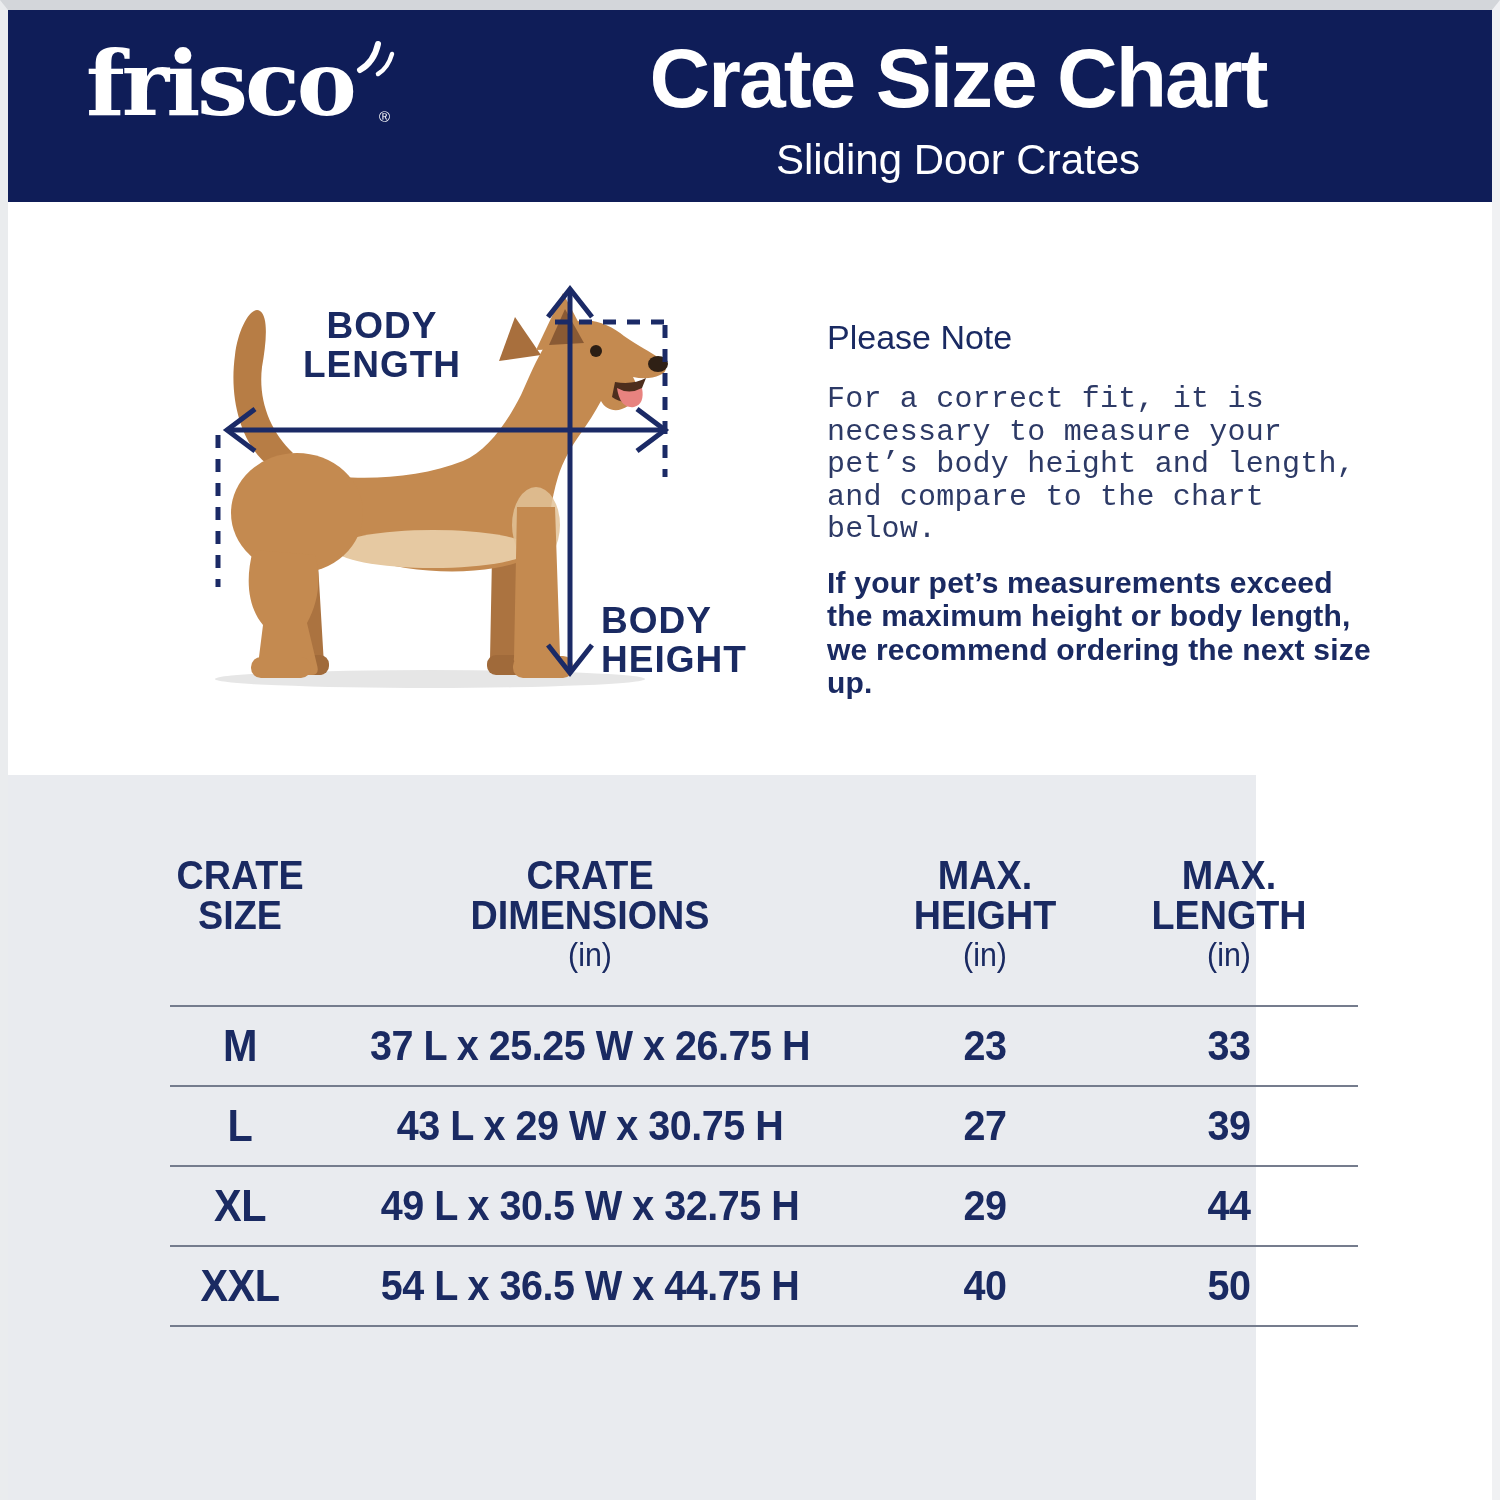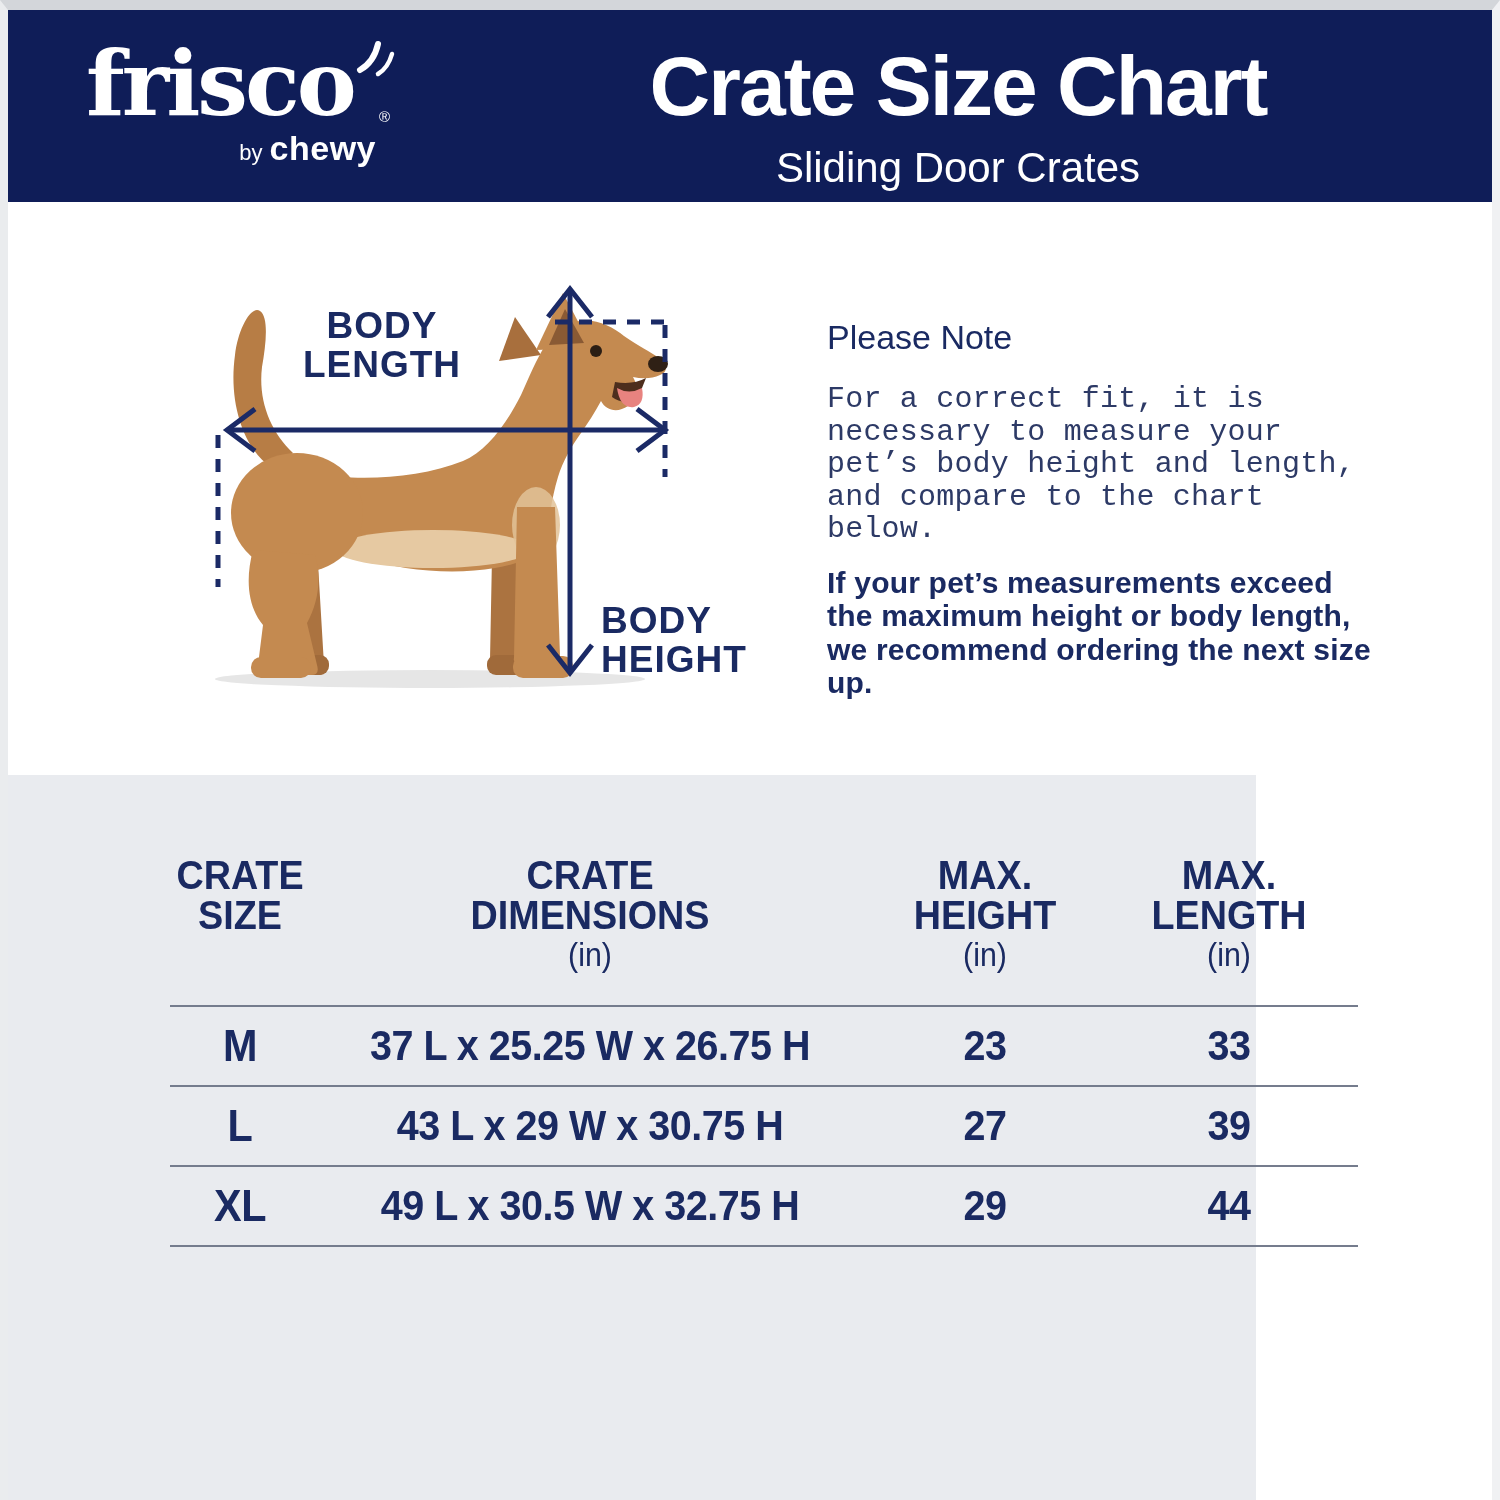--- a/index.html
+++ b/index.html
@@ -23,21 +23,21 @@
   .logo-word {
     display:block; text-align:left; font-family:"DejaVu Serif", serif;
     font-weight:700; font-size:90px; line-height:1.05; letter-spacing:-3px;
   }
   .logo-swirl { position:absolute; right:-12px; top:0px; }
   .logo-reg { position:absolute; right:-4px; bottom:6px; font-size:15px; font-weight:400; }
   .logo-byline { text-align:right; padding-right:10px; margin-top:0px; line-height:34px; }
   .logo-by { font-size:22px; font-weight:400; margin-right:7px; }
   .logo-chewy { font-size:34px; font-weight:700; letter-spacing:0.5px; }
   .title-block { position:absolute; left:520px; top:18px; width:860px; text-align:center; color:var(--header-text,#ffffff); }
-  .title-main { margin:16px; font-size:84px; font-weight:700; letter-spacing:-2px; line-height:1.0; }
+  .title-main { margin:8px; font-size:84px; font-weight:700; letter-spacing:-2px; line-height:1.0; }
   .title-sub  { margin:16px 0 0; font-size:42px; font-weight:400; letter-spacing:0px;text-align:center; }
 
   
   .middle { position:absolute; left:0; top:202px; width:1500px; height:573px; background:#ffffff; }
   .dog-svg { position:absolute; left:165px; top:255px; z-index:5; }
   .measure-label {
     position:absolute; z-index:6; color:var(--navy-text,#1b2c66);
     font-weight:700; font-size:37px; line-height:39px; letter-spacing:1px;
   }
   .measure-label.length { left:250px; top:306px; width:264px; text-align:center; }
@@ -72,23 +72,20 @@
 
   <header class="topbar">
     <div class="logo">
       <div class="logo-row">
         <span class="logo-word">frisco</span>
         <svg class="logo-swirl" width="44" height="42" viewBox="0 0 44 42">
           <path d="M6 34 Q20 26 24 8" stroke="#ffffff" stroke-width="6" fill="none" stroke-linecap="round"></path>
           <path d="M24 38 Q34 32 38 18" stroke="#ffffff" stroke-width="4.5" fill="none" stroke-linecap="round"></path>
         </svg>
         <span class="logo-reg">®</span>
-      </div>
-      <div class="logo-byline">
-        <span class="logo-by">by</span><span class="logo-chewy">chewy</span>
       </div>
     </div>
     <div class="title-block">
       <h1 class="title-main">Crate Size Chart</h1>
       <h2 class="title-sub">Sliding Door Crates</h2>
     </div>
   </header>
 
   <section class="middle"></section>
 
@@ -210,18 +207,24 @@
         <div class="td dims">43 L x 29 W x 30.75 H</div>
         <div class="td num">27</div>
         <div class="td num">39</div>
       </div>
       <div class="trow tdata">
         <div class="td size">XL</div>
         <div class="td dims">49 L x 30.5 W x 32.75 H</div>
         <div class="td num">29</div>
         <div class="td num">44</div>
       </div>
+      <div class="trow tdata">
+        <div class="td size">XXL</div>
+        <div class="td dims">54 L x 36.5 W x 44.75 H</div>
+        <div class="td num">40</div>
+        <div class="td num">50</div>
+      </div>
 
     </div>
   </section>
 
   <div class="frame"></div>
 </div>
 
 </body></html>

